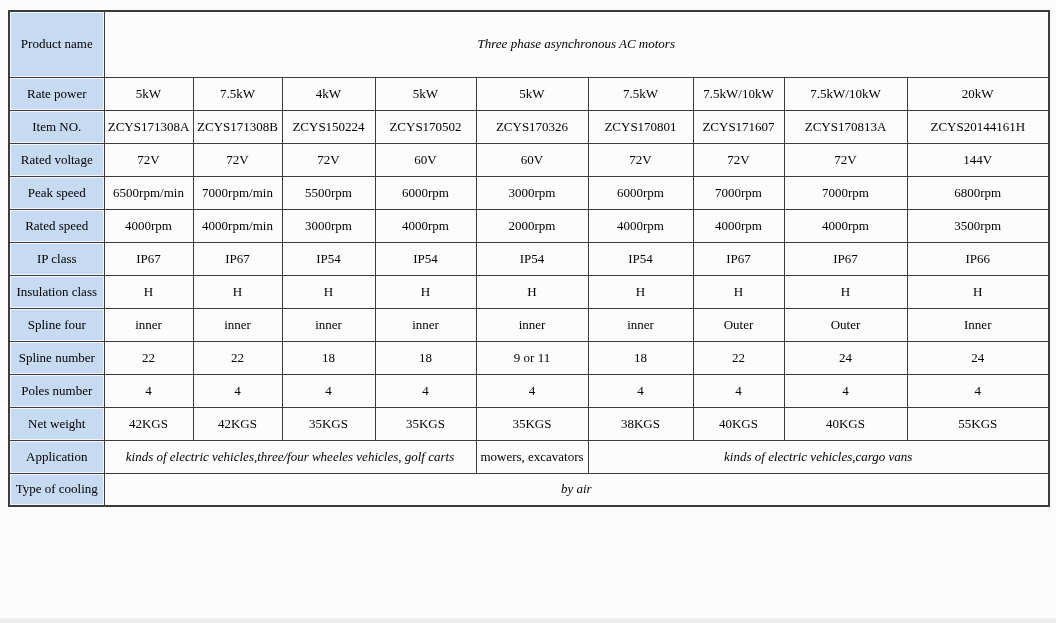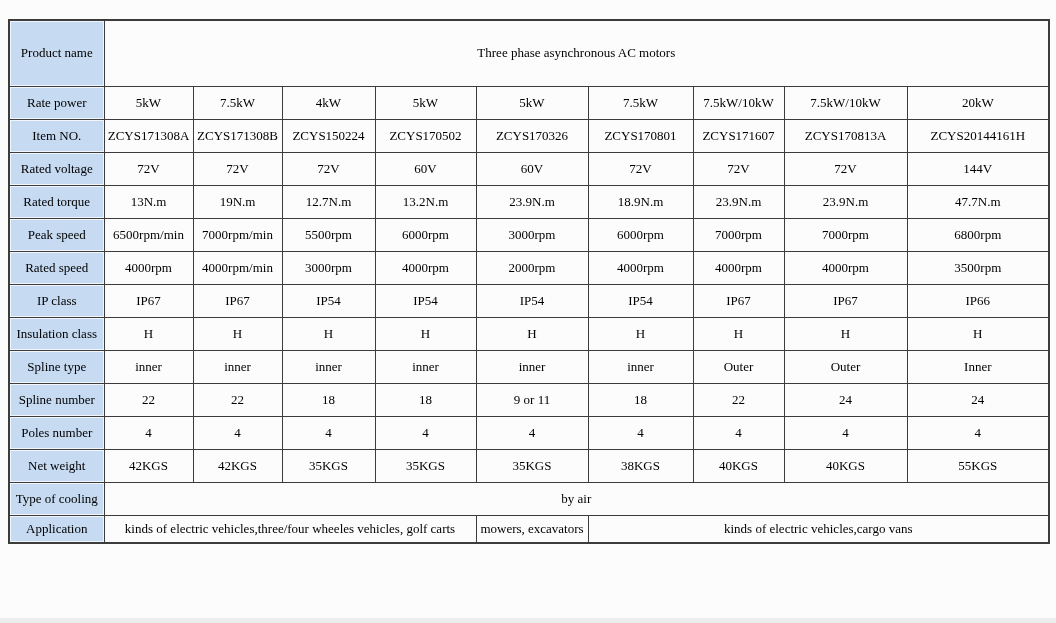--- a/index.html
+++ b/index.html
@@ -11,21 +11,21 @@
   .page {
     position: relative;
     width: 1056px;
     height: 623px;
     background: #fcfcfc;
     overflow: hidden;
   }
   .table-wrap {
     position: absolute;
     left: 8px;
-    top: 19px;
+    top: 10px;
   }
   table.spec {
     border-collapse: collapse;
     table-layout: fixed;
     width: 1040px;
     border: 2px solid #3c3c3c;
   }
   table.spec th,
   table.spec td {
     border: 1px solid #3c3c3c;
@@ -33,20 +33,21 @@
     vertical-align: middle;
     font-size: 13px;
     font-weight: normal;
     color: #000;
     padding: 1px 3px;
     overflow: hidden;
     white-space: nowrap;
   }
   table.spec td.wrap-ok {
     white-space: normal;
+    font-style: italic;
   }
   table.spec th {
     background: var(--header-bg, #c6daf2);
     box-shadow: inset 0 0 0 1px rgba(255,255,255,0.75);
   }
   table.spec tr { height: 33px; }
   table.spec tr:nth-child(1) { height: 66px; }
   table.spec tr:nth-child(15),
   table.spec tr:nth-child(16),
   table.spec tr:nth-child(17) { height: 28px; }
@@ -113,32 +114,20 @@
             <td>72V</td>
             <td>72V</td>
             <td>60V</td>
             <td>60V</td>
             <td>72V</td>
             <td>72V</td>
             <td>72V</td>
             <td>144V</td>
           </tr>
           <tr>
-            <th>Rated torque</th>
-            <td>13N.m</td>
-            <td>19N.m</td>
-            <td>12.7N.m</td>
-            <td>13.2N.m</td>
-            <td>23.9N.m</td>
-            <td>18.9N.m</td>
-            <td>23.9N.m</td>
-            <td>23.9N.m</td>
-            <td>47.7N.m</td>
-          </tr>
-          <tr>
             <th>Peak speed</th>
             <td>6500rpm/min</td>
             <td>7000rpm/min</td>
             <td>5500rpm</td>
             <td>6000rpm</td>
             <td>3000rpm</td>
             <td>6000rpm</td>
             <td>7000rpm</td>
             <td>7000rpm</td>
             <td>6800rpm</td>
@@ -173,21 +162,21 @@
             <td>H</td>
             <td>H</td>
             <td>H</td>
             <td>H</td>
             <td>H</td>
             <td>H</td>
             <td>H</td>
             <td>H</td>
           </tr>
           <tr>
-            <th>Spline type</th>
+            <th>Spline four</th>
             <td>inner</td>
             <td>inner</td>
             <td>inner</td>
             <td>inner</td>
             <td>inner</td>
             <td>inner</td>
             <td>Outer</td>
             <td>Outer</td>
             <td>Inner</td>
           </tr>
@@ -221,26 +210,26 @@
             <td>42KGS</td>
             <td>35KGS</td>
             <td>35KGS</td>
             <td>35KGS</td>
             <td>38KGS</td>
             <td>40KGS</td>
             <td>40KGS</td>
             <td>55KGS</td>
           </tr>
           <tr>
-            <th>Type of cooling</th>
-            <td colspan="9" class="wrap-ok">by air</td>
-          </tr>
-          <tr>
             <th>Application</th>
             <td colspan="4" class="wrap-ok">kinds of electric vehicles,three/four wheeles vehicles, golf carts</td>
             <td>mowers, excavators</td>
             <td colspan="4" class="wrap-ok">kinds of electric vehicles,cargo vans</td>
+          </tr>
+          <tr>
+            <th>Type of cooling</th>
+            <td colspan="9" class="wrap-ok">by air</td>
           </tr>
         </tbody>
     </table>
   </div>
   <div class="bottom-strip"></div>
 </div>
 
 </body></html>

